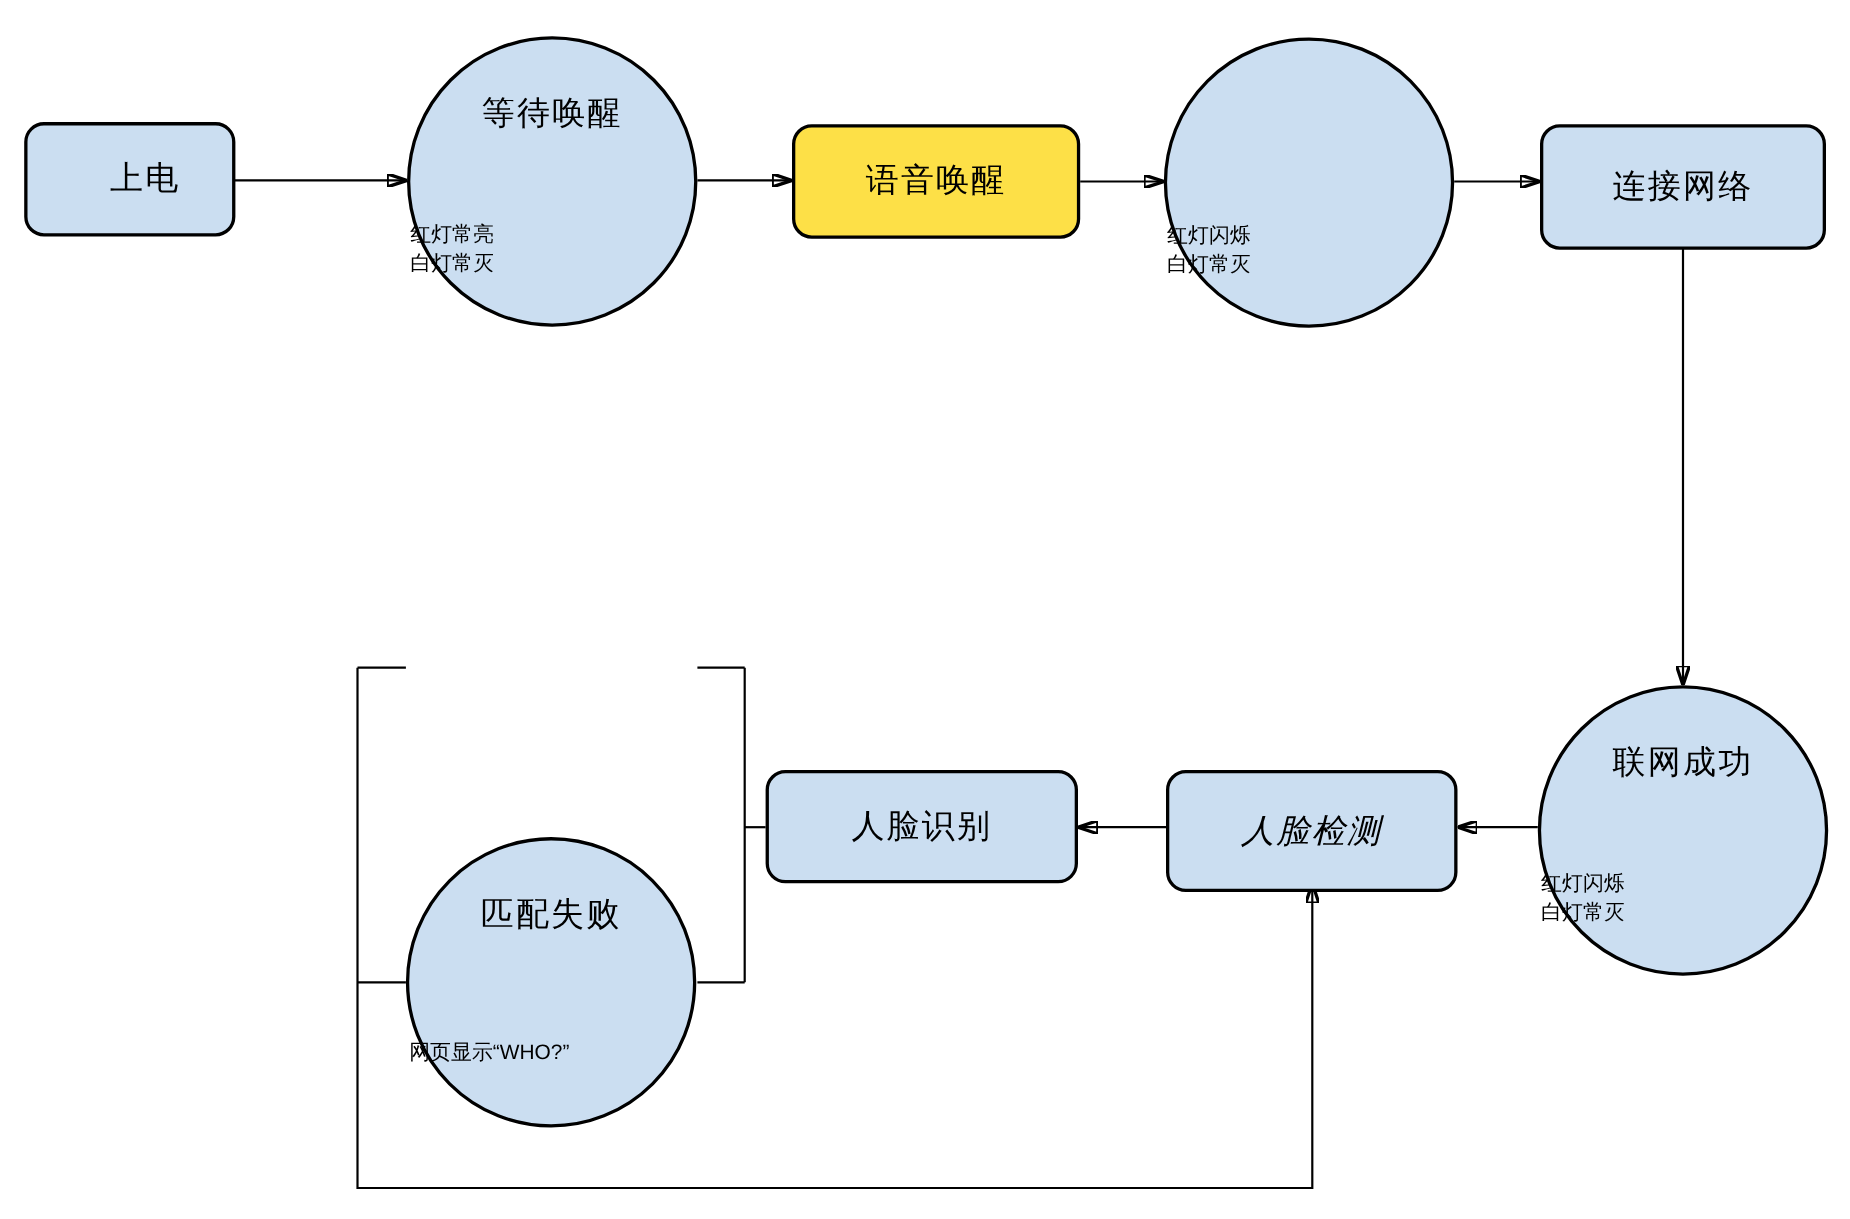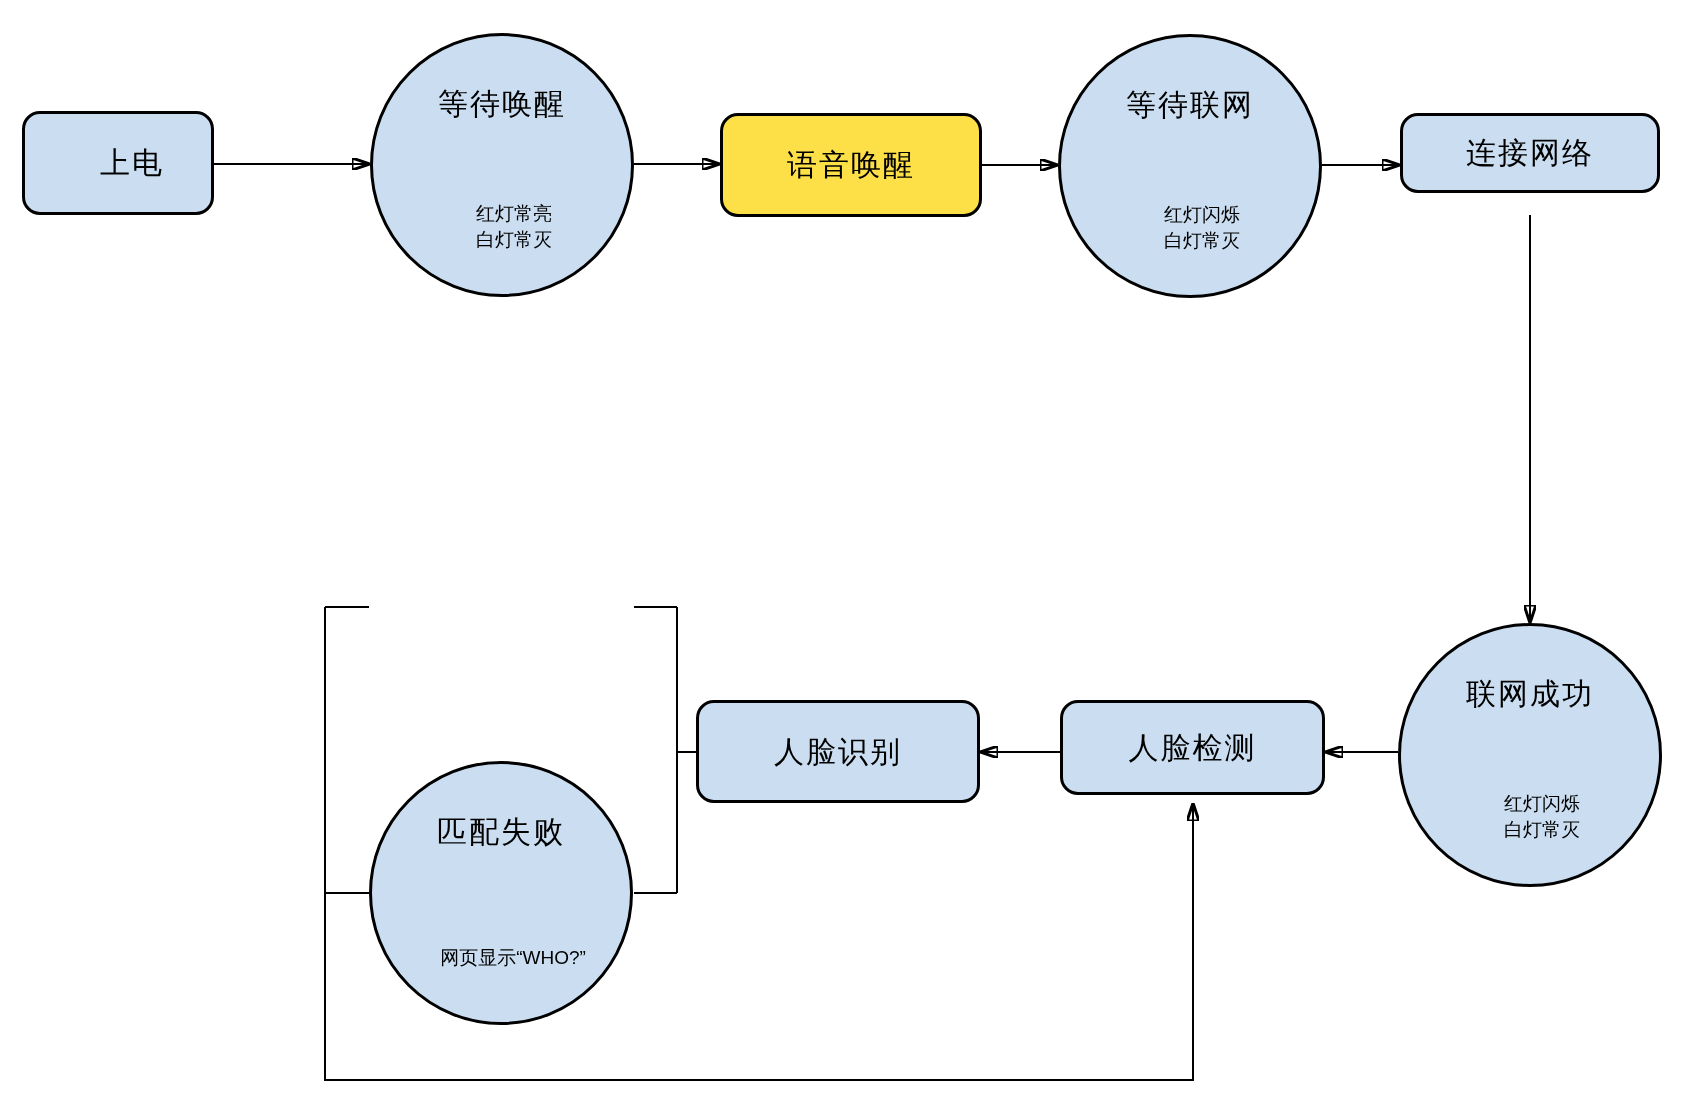--- a/index.html
+++ b/index.html
@@ -54,23 +54,23 @@
     width: 100%;
     text-align: center;
     font-size: 30px;
     line-height: 34px;
     letter-spacing: 2px;
     white-space: nowrap;
   }
   .circle-sub {
     position: absolute;
     top: 165px;
-    left: 12px;
+    left: 0;
     width: 100%;
-    text-align: center;
+    text-align: left;
     font-size: 19px;
     line-height: 26px;
     white-space: nowrap;
   }
   .circle-sub.single { top: 181px; }
 </style>
 </head>
 <body>
 
 <div class="stage">
@@ -107,40 +107,39 @@
       <div>红灯常亮</div>
       <div>白灯常灭</div>
     </div>
   </div>
 
   <div class="node rect" style="left: 720px; top: 113px; width: 262px; height: 104px; background: #fde047; border-color: rgb(0, 0, 0);">
     <div class="rect-label">语音唤醒</div>
   </div>
 
   <div class="node circle" style="left: 1058px; top: 34px; background: rgb(203, 222, 241); border-color: rgb(0, 0, 0);">
-    <div class="circle-title">等待联网</div>
     <div class="circle-sub">
       <div>红灯闪烁</div>
       <div>白灯常灭</div>
     </div>
   </div>
 
-  <div class="node rect" style="left: 1400px; top: 113px; width: 260px; height: 80px; background: rgb(203, 222, 241); border-color: rgb(0, 0, 0); justify-content: center;">
+  <div class="node rect" style="left: 1400px; top: 113px; width: 260px; height: 114px; background: rgb(203, 222, 241); border-color: rgb(0, 0, 0); justify-content: center;">
     <div class="rect-label">连接网络</div>
   </div>
 
   <div class="node circle" style="left: 1398px; top: 623px; background: rgb(203, 222, 241); border-color: rgb(0, 0, 0);">
     <div class="circle-title">联网成功</div>
     <div class="circle-sub">
       <div>红灯闪烁</div>
       <div>白灯常灭</div>
     </div>
   </div>
 
-  <div class="node rect" style="left: 1060px; top: 700px; width: 265px; height: 95px; background: rgb(203, 222, 241); border-color: rgb(0, 0, 0);">
+  <div class="node rect" style="left: 1060px; top: 700px; width: 265px; height: 111px; background: rgb(203, 222, 241); border-color: rgb(0, 0, 0); font-style: italic;">
     <div class="rect-label">人脸检测</div>
   </div>
 
   <div class="node rect" style="left: 696px; top: 700px; width: 284px; height: 103px; background: rgb(203, 222, 241); border-color: rgb(0, 0, 0);">
     <div class="rect-label">人脸识别</div>
   </div>
 
 
   <div class="node circle" style="left: 369px; top: 761px; background: rgb(203, 222, 241); border-color: rgb(0, 0, 0);">
     <div class="circle-title">匹配失败</div>

